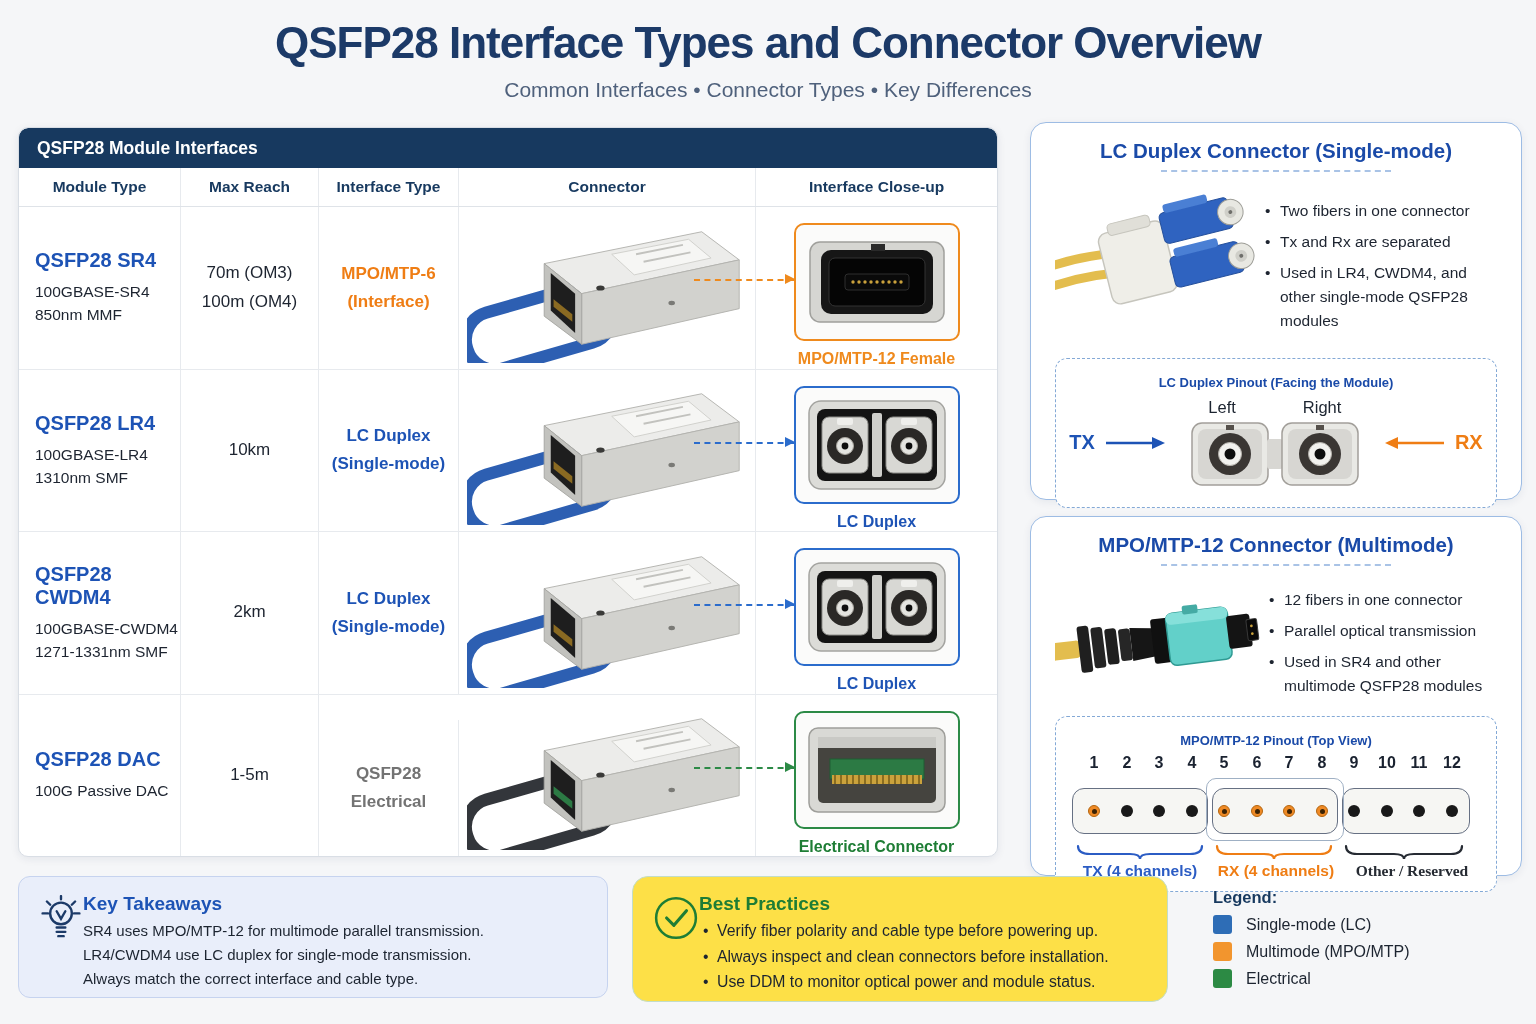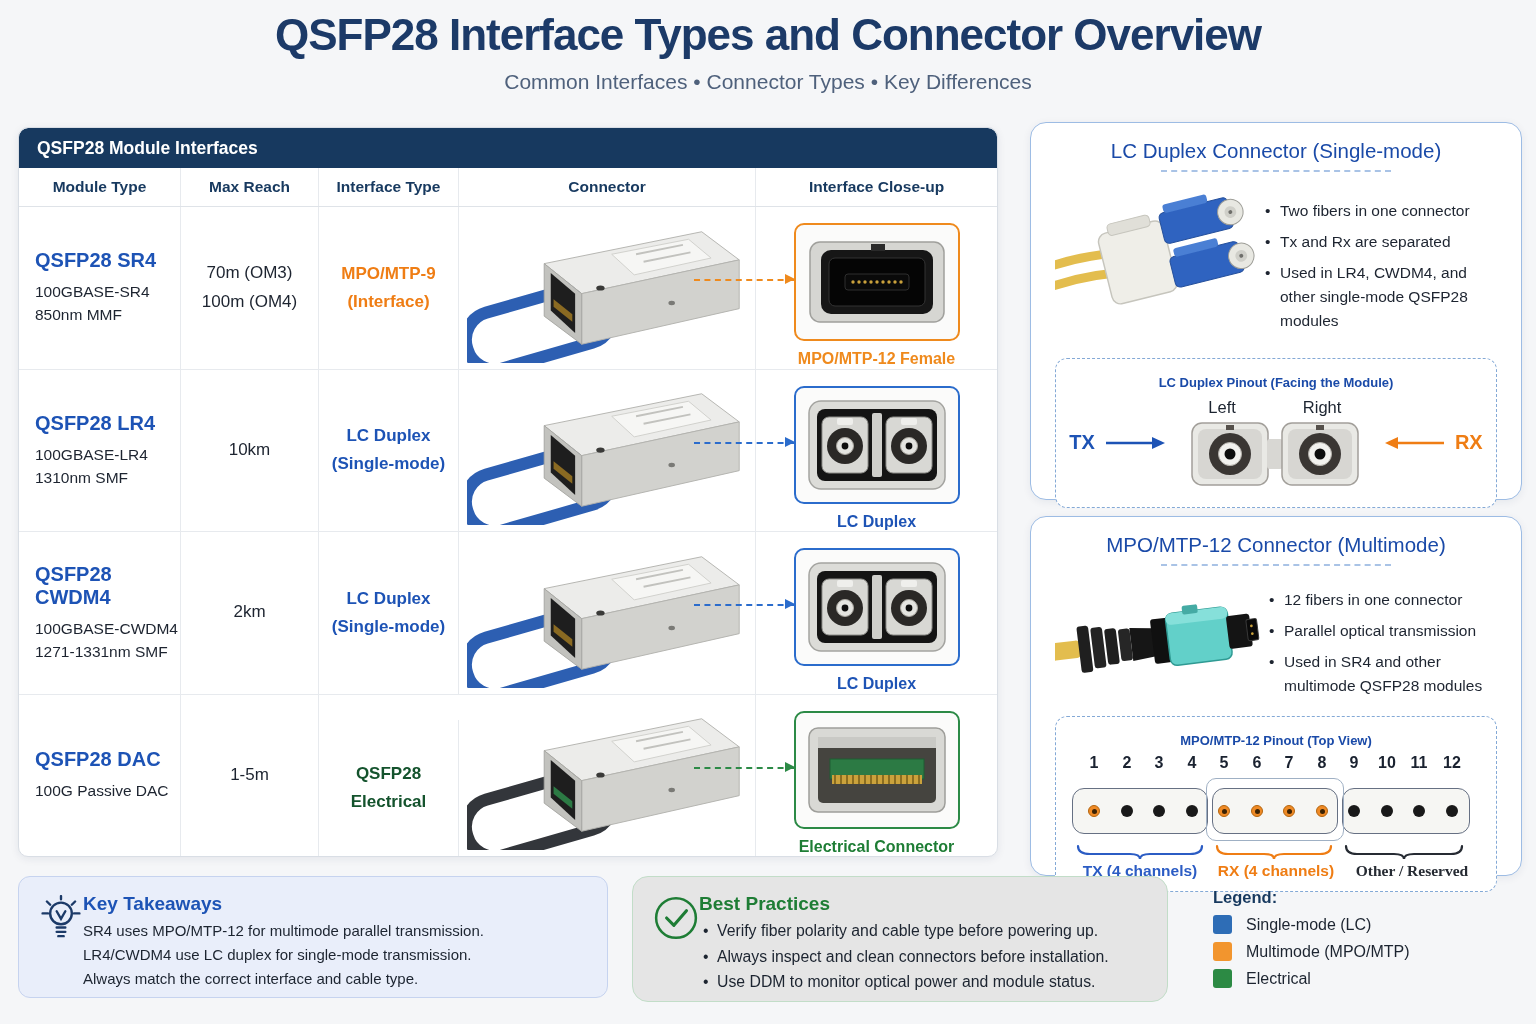--- a/index.html
+++ b/index.html
@@ -1,21 +1,21 @@
 <!DOCTYPE html>
 <html><head>
 <meta charset="utf-8">
 <style>
   html,body{margin:0;padding:0;}
   body{width:1536px;height:1024px;background:#f5f6f8;font-family:"Liberation Sans","DejaVu Sans",sans-serif;color:#1c2430;-webkit-font-smoothing:antialiased;}
   .canvas{position:relative;width:1536px;height:1024px;overflow:hidden;}
 
   
   .hdr{position:absolute;top:10px;left:0;width:100%;text-align:center;}
-  .hdr h1{margin:0;font-size:44px;font-weight:bold;color:#1c3a68;letter-spacing:-1px;}
+  .hdr h1{margin:8px;font-size:44px;font-weight:bold;color:#1c3a68;letter-spacing:-1px;}
   .hdr .subtitle{margin-top:10px;font-size:21px;color:#4f617c;}
 
   
   .card{position:absolute;background:#fff;border:1px solid #d9dee5;border-radius:10px;box-shadow:0 2px 8px rgba(20,40,80,.08);}
   .table-card{left:18px;top:127px;width:978px;height:728px;display:flex;flex-direction:column;overflow:hidden;}
   .band{height:40px;line-height:40px;background:#17395f;color:#fff;font-weight:bold;font-size:17.5px;padding-left:18px;border-radius:9px 9px 0 0;flex:none;}
   .thead,.trow{display:grid;grid-template-columns:162px 138px 140px 297px 241px;}
   .thead{height:38px;flex:none;border-bottom:1px solid #dfe3e8;}
   .thead .hcell{display:flex;align-items:center;justify-content:center;font-weight:bold;font-size:15.5px;color:#17395f;border-right:1px solid #e7eaee;}
   .thead .hcell:last-child{border-right:none;}
@@ -32,21 +32,21 @@
   .c-close{display:flex;flex-direction:column;align-items:center;padding-top:16px;}
   .facebox{width:162px;height:114px;background:#fbfbfa;border:2.5px solid #888;border-radius:10px;display:flex;align-items:center;justify-content:center;}
   .facelabel{margin-top:9px;font-size:16px;font-weight:bold;text-align:center;}
   .dash{position:absolute;left:-62px;top:72px;width:100px;border-top:2.5px dashed #888;}
   .dash .head{position:absolute;right:-1px;top:-7px;width:0;height:0;border-top:5.5px solid transparent;border-bottom:5.5px solid transparent;border-left:10px solid #888;}
 
   
   .panel{position:absolute;background:#fff;border:1.6px solid #9dbce4;border-radius:16px;box-shadow:0 2px 8px rgba(20,40,80,.07);padding:12px 24px;box-sizing:border-box;}
   .lc-panel{left:1030px;top:122px;width:492px;height:378px;}
   .mpo-panel{left:1030px;top:516px;width:492px;height:360px;}
-  .ptitle{text-align:center;font-size:20.5px;font-weight:normal;color:#1a4aa8;margin-top:4px;}
+  .ptitle{text-align:center;font-size:20.5px;font-weight:bold;color:#1a4aa8;margin-top:4px;}
   .punder{width:230px;border-bottom:2px dashed #a9c3e6;margin:7px auto 8px auto;}
   .pbody{display:flex;align-items:center;}
   .pbody svg{flex:none;}
   .bullets{list-style:none;margin:0;padding:0 0 0 2px;}
   .bullets li{position:relative;font-size:15.5px;line-height:1.55;color:#1d2430;padding-left:17px;margin:7px 0;}
   .bullets li:before{content:"\2022";position:absolute;left:2px;color:#1d2430;}
 
   .pinbox{border:1.6px dashed #84a9d6;border-radius:12px;padding:8px 10px;box-sizing:border-box;position:relative;background:#fff;}
   .pintitle{text-align:center;font-size:13px;font-weight:bold;color:#1a4aa8;margin-top:8px;}
 
@@ -74,21 +74,21 @@
   .pin[data-style="ring"]:after{content:"";position:absolute;left:50%;top:50%;width:5px;height:5px;margin:-2.5px 0 0 -2.5px;border-radius:50%;background:#3c2304;}
   .brace{position:absolute;top:90px;}
   .glabel{position:absolute;top:108px;font-size:15.5px;font-weight:bold;text-align:center;}
   .gl1{left:0;width:148px;}
   .gl2{left:148px;width:124px;}
   .gl3{left:272px;width:148px;}
 
   
   .note{position:absolute;border-radius:12px;box-sizing:border-box;display:flex;gap:0;padding:16px 20px;}
   .takeaways{left:18px;top:876px;width:590px;height:122px;background:#e9eefa;border:1.5px solid #c6d3ef;}
-  .practices{left:632px;top:876px;width:536px;height:126px;background:#e5e5e5;border:1.5px solid #c2ddc8;border-radius:16px;}
+  .practices{left:632px;top:876px;width:536px;height:126px;background:#fde047;border:1.5px solid #c2ddc8;border-radius:16px;}
   .note .icon{flex:none;margin-top:2px;}
   .ta-title{font-size:19px;font-weight:bold;color:#1d53b5;margin-bottom:4px;}
   .bp-title{font-size:19px;font-weight:bold;color:#1e7d35;margin-bottom:3px;}
   .ta-line{font-size:15px;line-height:1.6;color:#1c2430;}
   .bp-bullets{list-style:none;margin:0;padding:0;}
   .bp-bullets li{position:relative;padding-left:18px;font-size:15.8px;line-height:1.62;color:#1c2430;}
   .bp-bullets li:before{content:"\2022";position:absolute;left:4px;}
 
   .legend{position:absolute;left:1213px;top:888px;width:300px;}
   .lg-title{font-size:16.5px;font-weight:bold;color:#17395f;margin-bottom:8px;}
@@ -119,21 +119,21 @@
       <div class="cell c-mod">
         <div class="mod-name">QSFP28 SR4</div>
         <div class="mod-sub">100GBASE-SR4</div>
         <div class="mod-sub">850nm MMF</div>
       </div>
       <div class="cell c-reach">
         <div>70m (OM3)</div>
         <div>100m (OM4)</div>
       </div>
       <div class="cell c-iface" style="color: rgb(239, 125, 20);">
-        <div>MPO/MTP-9</div>
+        <div>MPO/MTP-6</div>
         <div>(Interface)</div>
       </div>
       <div class="cell c-conn">
         <svg width="280" height="150" viewBox="0 0 290 160">
           <rect x="-8" y="92" width="160" height="62" rx="30" fill="none" stroke-width="13" transform="rotate(-16 70 120)" stroke="#2d5fb2"></rect>
           <polygon points="78,54 246,20 286,50 118,86" fill="#ececea" stroke="#b2b2ae"></polygon>
           <polygon points="118,86 286,50 286,102 118,140" fill="#d2d2ce" stroke="#b2b2ae"></polygon>
           <polygon points="78,54 118,86 118,140 78,110" fill="#c2c2be" stroke="#a6a6a2"></polygon>
           <polygon points="85,64 111,86 111,128 85,104" fill="#1e1e1e"></polygon>
           <polygon points="88,92 108,108 108,116 88,100" fill="#8a6a22"></polygon>
@@ -291,21 +291,21 @@
     <div class="trow">
       <div class="cell c-mod">
         <div class="mod-name">QSFP28 DAC</div>
         <div class="mod-sub">100G Passive DAC</div>
         <div class="mod-sub"></div>
       </div>
       <div class="cell c-reach">
         <div>1-5m</div>
         <div></div>
       </div>
-      <div class="cell c-iface" style="color: #14532d; margin-top: 25px;">
+      <div class="cell c-iface" style="color: #737373; margin-top: 25px;">
         <div>QSFP28</div>
         <div>Electrical</div>
       </div>
       <div class="cell c-conn">
         <svg width="280" height="150" viewBox="0 0 290 160">
           <rect x="-8" y="92" width="160" height="62" rx="30" fill="none" stroke-width="13" transform="rotate(-16 70 120)" stroke="#33363b"></rect>
           <polygon points="78,54 246,20 286,50 118,86" fill="#ececea" stroke="#b2b2ae"></polygon>
           <polygon points="118,86 286,50 286,102 118,140" fill="#d2d2ce" stroke="#b2b2ae"></polygon>
           <polygon points="78,54 118,86 118,140 78,110" fill="#c2c2be" stroke="#a6a6a2"></polygon>
           <polygon points="85,64 111,86 111,128 85,104" fill="#1e1e1e"></polygon>

